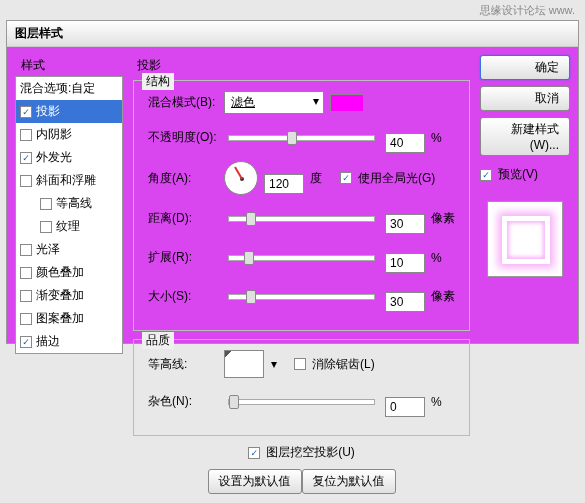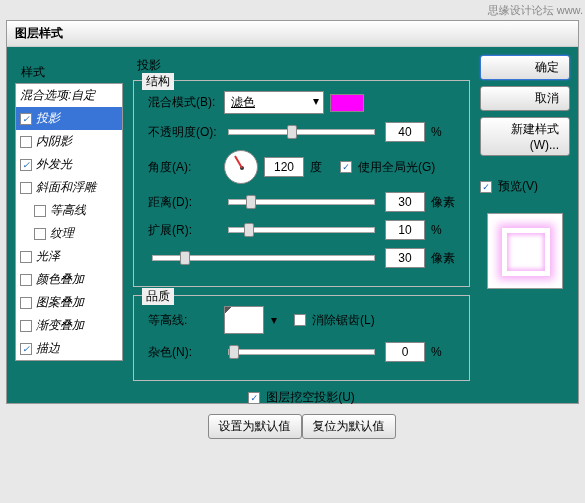--- a/index.html
+++ b/index.html
@@ -1,38 +1,38 @@
 <!DOCTYPE html>
 <html><head>
 <meta charset="utf-8">
 <style>
 * { box-sizing: border-box; margin: 0; padding: 0; font-family: "Microsoft YaHei", SimSun, sans-serif; font-size: 12px; }
 body { background: #e8e8e8; width: 585px; height: 503px; overflow: hidden; }
-.watermark { position: absolute; top: 3px; right: 2px; color: #888; font-size: 11px; }
-.dialog { position: absolute; top: 20px; left: 6px; width: 573px; height: 384px; background: #0f766e; border: 1px solid #999; }
+.watermark { position: absolute; top: 3px; right: 10px; color: #888; font-size: 11px; }
+.dialog { position: absolute; top: 20px; left: 6px; width: 573px; height: 324px; background: #d946ef; border: 1px solid #999; }
 .titlebar { background: linear-gradient(#fff,#e0e0e0); padding: 4px 8px; border-bottom: 1px solid #ccc; font-weight: bold; }
 .content { display: flex; padding: 8px; }
 .left-panel { width: 108px; }
-.styles-label { padding: 2px 6px; margin-top: 7px; }
+.styles-label { padding: 2px 6px; }
 .style-list { border: 1px solid #999; background: #fff; }
-.style-item { padding: 3px 4px; display: flex; align-items: center; gap: 4px; font-style: italic; }
+.style-item { padding: 3px 4px; display: flex; align-items: center; gap: 4px; }
 .style-item.sel { background: #3875d7; color: #fff; }
-.style-item.indent { padding-left: 18px; }
+.style-item.indent { padding-left: 24px; }
 .cb { width: 12px; height: 12px; border: 1px solid #888; background: #fff; display: inline-flex; align-items: center; justify-content: center; font-size: 9px; color: #333; }
 .cb.checked::after { content: "✓"; color: #1a5fb4; }
 .middle-panel { flex: 1; padding: 0 10px; }
 .section-title { padding: 2px 0 6px 4px; }
 .fieldset { border: 1px solid #bbb; padding: 10px 14px; margin-bottom: 8px; position: relative; }
 .legend { position: absolute; top: -8px; left: 8px; background: #f0f0f0; padding: 0 4px; }
 .row { display: flex; align-items: center; margin-bottom: 8px; gap: 6px; }
 .lbl { width: 70px; }
 .dropdown { border: 1px solid #888; background: #fff; padding: 2px 18px 2px 6px; position: relative; min-width: 100px; text-decoration: underline; }
 .dropdown::after { content: "▾"; position: absolute; right: 4px; }
 .color-swatch { width: 34px; height: 18px; border: 1px solid #888; }
-.num-input { width: 40px; border: 1px solid #888; background: #fff; padding: 2px 4px; text-align: center; }
+.num-input { width: 40px; border: 1px solid #888; background: #fff; padding: 2px 4px; text-align: left; margin-top: 11px; }
 .slider { flex: 1; height: 6px; background: #fff; border: 1px solid #aaa; position: relative; margin: 0 4px; }
 .slider-thumb { position: absolute; top: -5px; width: 10px; height: 14px; background: #e0e0e0; border: 1px solid #888; border-radius: 2px; }
 .angle-dial { width: 34px; height: 34px; border: 1px solid #888; border-radius: 50%; background: #fff; position: relative; }
 .angle-dial::after { content: ""; position: absolute; width: 2px; height: 14px; background: #d33; top: 3px; left: 16px; transform-origin: bottom; transform: rotate(-30deg); }
 .angle-dial::before { content: ""; position: absolute; width:4px;height:4px;background:#333;border-radius:50%;top:15px;left:15px; }
 .contour { width: 40px; height: 28px; border: 1px solid #888; background: linear-gradient(135deg,#555 0%,#555 10%,#fff 10%,#fff 100%); position: relative; }
 .contour::after { content: "▾"; position: absolute; right: -14px; top: 6px; }
 .btn { border: 1px solid #888; background: linear-gradient(#fff,#e0e0e0); padding: 3px 10px; border-radius: 3px; min-width: 88px; text-align: right; }
 .btn.primary { border: 1px solid #3875d7; box-shadow: 0 0 2px #3875d7; }
 .right-panel { width: 90px; display: flex; flex-direction: column; gap: 6px; align-items: stretch; }
@@ -80,25 +80,25 @@
         <div class="style-item">
             <span class="cb"></span>
             <span>光泽</span>
           </div>
         <div class="style-item">
             <span class="cb"></span>
             <span>颜色叠加</span>
           </div>
         <div class="style-item">
             <span class="cb"></span>
-            <span>图案叠加</span>
+            <span>渐变叠加</span>
           </div>
         <div class="style-item">
             <span class="cb"></span>
-            <span>渐变叠加</span>
+            <span>图案叠加</span>
           </div>
         <div class="style-item">
             <span class="cb checked"></span>
             <span>描边</span>
           </div>
       </div>
     </div>
 
     <div class="middle-panel">
       <div class="section-title">投影</div>
@@ -135,20 +135,21 @@
         </div>
         <div class="row">
           <span class="lbl">扩展(R):</span>
           <div class="slider">
               <div class="slider-thumb" style="left:10%"></div>
             </div>
           <div class="num-input">10</div>
           <span class="unit">%</span>
         </div>
         <div class="row">
+          <span class="lbl">大小(S):</span>
           <div class="slider">
               <div class="slider-thumb" style="left:12%"></div>
             </div>
           <div class="num-input">30</div>
           <span class="unit">像素</span>
         </div>
       </div>
 
       <div class="fieldset">
         <div class="legend">品质</div>
@@ -176,21 +177,21 @@
       <div class="bottom-btns">
         <div class="btn">设置为默认值</div>
         <div class="btn">复位为默认值</div>
       </div>
     </div>
 
     <div class="right-panel">
       <div class="btn primary">确定</div>
       <div class="btn">取消</div>
       <div class="btn">新建样式(W)...</div>
-      <div class="row" style="margin-top:16px">
+      <div class="row" style="margin-top:4px">
           <span class="cb checked"></span>
           <span>预览(V)</span>
         </div>
       <div class="preview-box">
           <div class="preview-glow"></div>
         </div>
     </div>
   </div>
 </div>
 

